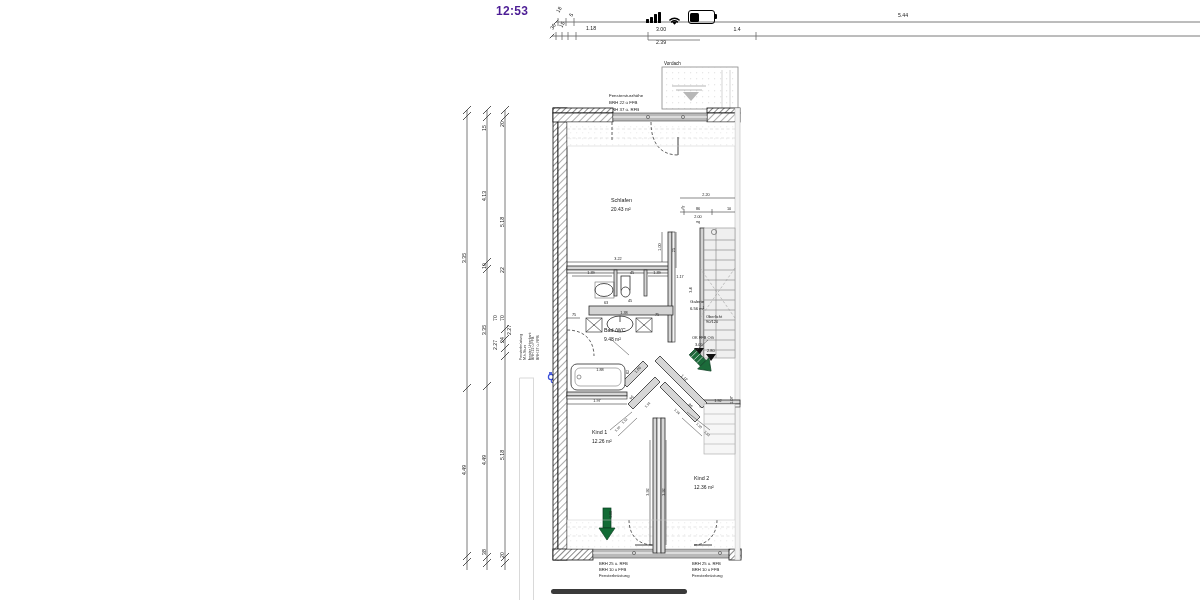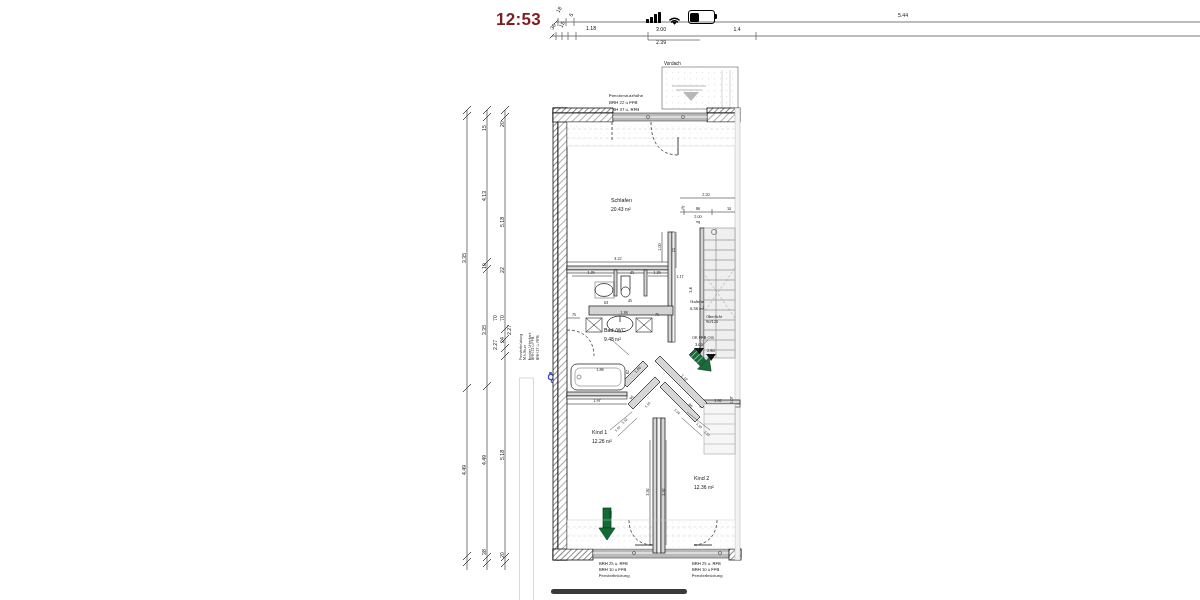--- a/index.html
+++ b/index.html
@@ -7,22 +7,22 @@
   body{
     width:1200px;height:600px;background:#ffffff;overflow:hidden;
     font-family:"Liberation Sans","DejaVu Sans",sans-serif;
     -webkit-font-smoothing:antialiased;
   }
   #app{position:relative;width:1200px;height:600px;background:#ffffff;}
 
   
   .statusbar{position:absolute;left:0;top:0;width:1200px;height:34px;z-index:50;
     pointer-events:none;}
-  .clock{position:absolute;left:496px;top:10px;font-size:17px;font-weight:700;
-    color:#7f1d1d;letter-spacing:.3px;}
+  .clock{position:absolute;left:496px;top:4px;font-size:12px;font-weight:700;
+    color:#4c1d95;letter-spacing:.3px;}
   .statusicons{position:absolute;left:646px;top:10px;display:flex;align-items:center;gap:6px;}
   .signal{display:flex;align-items:flex-end;gap:1.5px;height:11px;}
   .signal i{display:block;width:2.6px;background:#000;border-radius:.5px;}
   .signal i:nth-child(1){height:4px}
   .signal i:nth-child(2){height:6px}
   .signal i:nth-child(3){height:8.5px}
   .signal i:nth-child(4){height:11px}
   .wifi{width:15px;height:11px;position:relative;}
   .batt{width:25px;height:12px;border:1.4px solid #000;border-radius:3px;position:relative;}
   .batt::after{content:"";position:absolute;right:-3.6px;top:3px;width:2px;height:5px;

